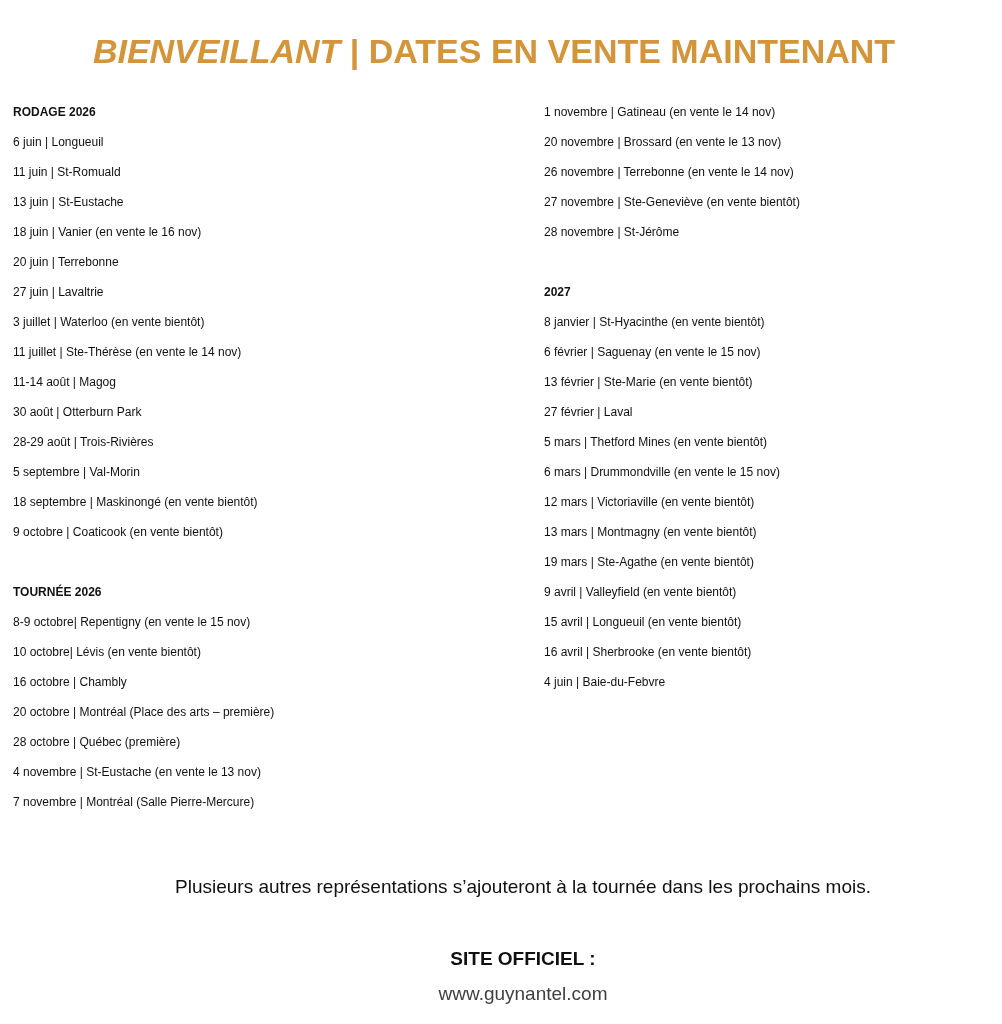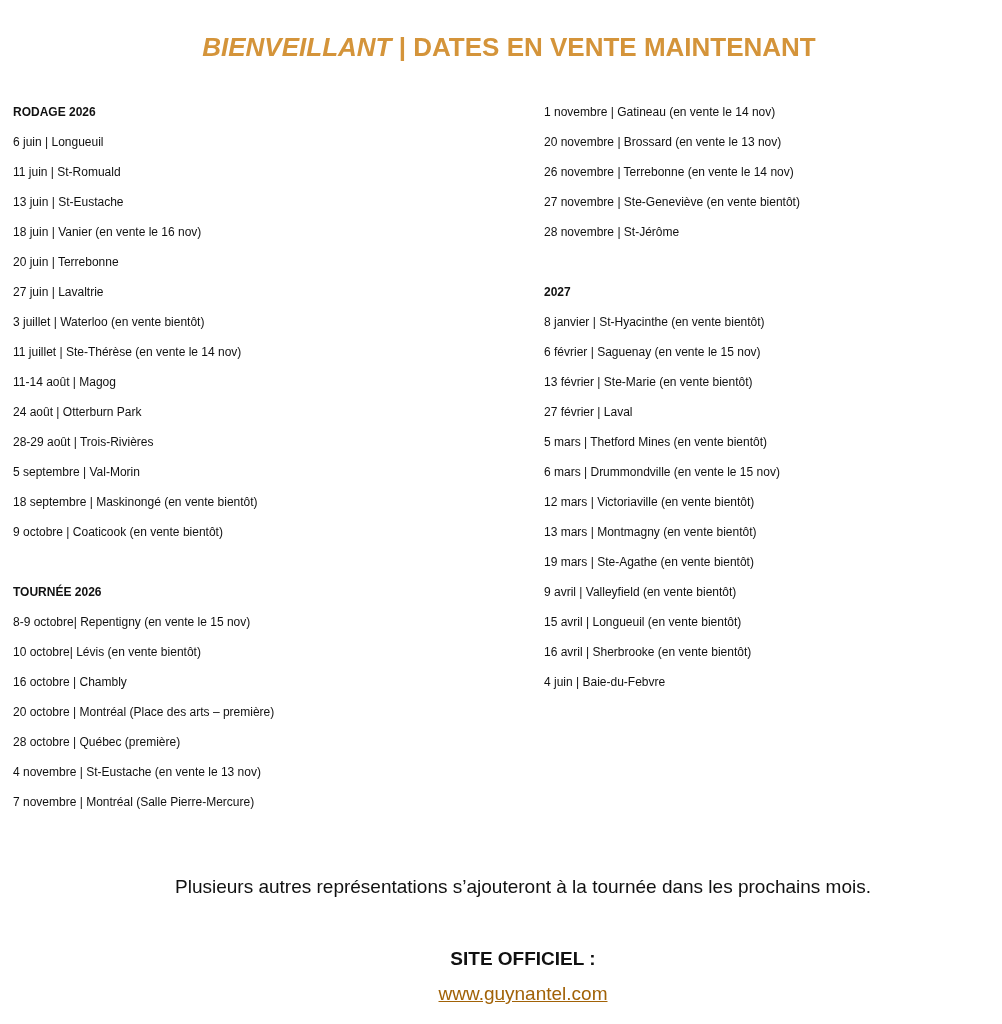--- a/index.html
+++ b/index.html
@@ -1,54 +1,54 @@
 <!DOCTYPE html>
 <html><head>
 <meta charset="utf-8">
 <style>
   html, body { margin: 0; padding: 0; background: #ffffff; }
   body { width: 1002px; height: 1024px; position: relative; overflow: hidden;
          font-family: "Liberation Sans", sans-serif; color: #111111; }
-  .title { position: absolute; top: 32px; left: 15px; width: 988px; text-align: center;
-           font-size: 26px; font-weight: bold; color: #d4943a; letter-spacing: 0px; }
+  .title { position: absolute; top: 32px; left: 0; width: 988px; text-align: center;
+           font-size: 34px; font-weight: bold; color: #d4943a; letter-spacing: 0px; }
   .title .em { font-style: italic; }
   .col { position: absolute; top: 97px; width: 480px; }
   .col.left { left: 13px; }
   .col.right { left: 544px; }
   .row { font-size: 12px; line-height: 30px; height: 30px; white-space: nowrap; }
   .head { font-weight: bold; }
   .spacer { height: 30px; }
   .note { position: absolute; top: 876px; left: 0; width: 1046px; text-align: center;
           font-size: 19px; color: #111; }
   .site-label { position: absolute; top: 948px; left: 0; width: 1046px; text-align: center;
                 font-size: 19px; font-weight: bold; }
   .site-link { position: absolute; top: 983px; left: 0; width: 1046px; text-align: center;
                font-size: 19px; }
-  .site-link a { color: #a16207; text-decoration: underline; }
+  .site-link a { color: #404040; }
 </style>
 </head>
 <body>
 
 <div class="title">
   <span class="em">BIENVEILLANT</span><span> | </span><span>DATES EN VENTE MAINTENANT</span>
 </div>
 
 <div class="col left">
   <div class="row head">RODAGE 2026</div>
   <div>
       <div class="row">6 juin | Longueuil</div>
       <div class="row">11 juin | St-Romuald</div>
       <div class="row">13 juin | St-Eustache</div>
       <div class="row">18 juin | Vanier (en vente le 16 nov)</div>
       <div class="row">20 juin | Terrebonne</div>
       <div class="row">27 juin | Lavaltrie</div>
       <div class="row">3 juillet | Waterloo (en vente bientôt)</div>
       <div class="row">11 juillet | Ste-Thérèse (en vente le 14 nov)</div>
       <div class="row">11-14 août | Magog</div>
-      <div class="row">24 août | Otterburn Park</div>
+      <div class="row">30 août | Otterburn Park</div>
       <div class="row">28-29 août | Trois-Rivières</div>
       <div class="row">5 septembre | Val-Morin</div>
       <div class="row">18 septembre | Maskinongé (en vente bientôt)</div>
       <div class="row">9 octobre | Coaticook (en vente bientôt)</div>
     </div>
   <div class="spacer"></div>
   <div class="row head">TOURNÉE 2026</div>
   <div>
       <div class="row">8-9 octobre| Repentigny (en vente le 15 nov)</div>
       <div class="row">10 octobre| Lévis (en vente bientôt)</div>

